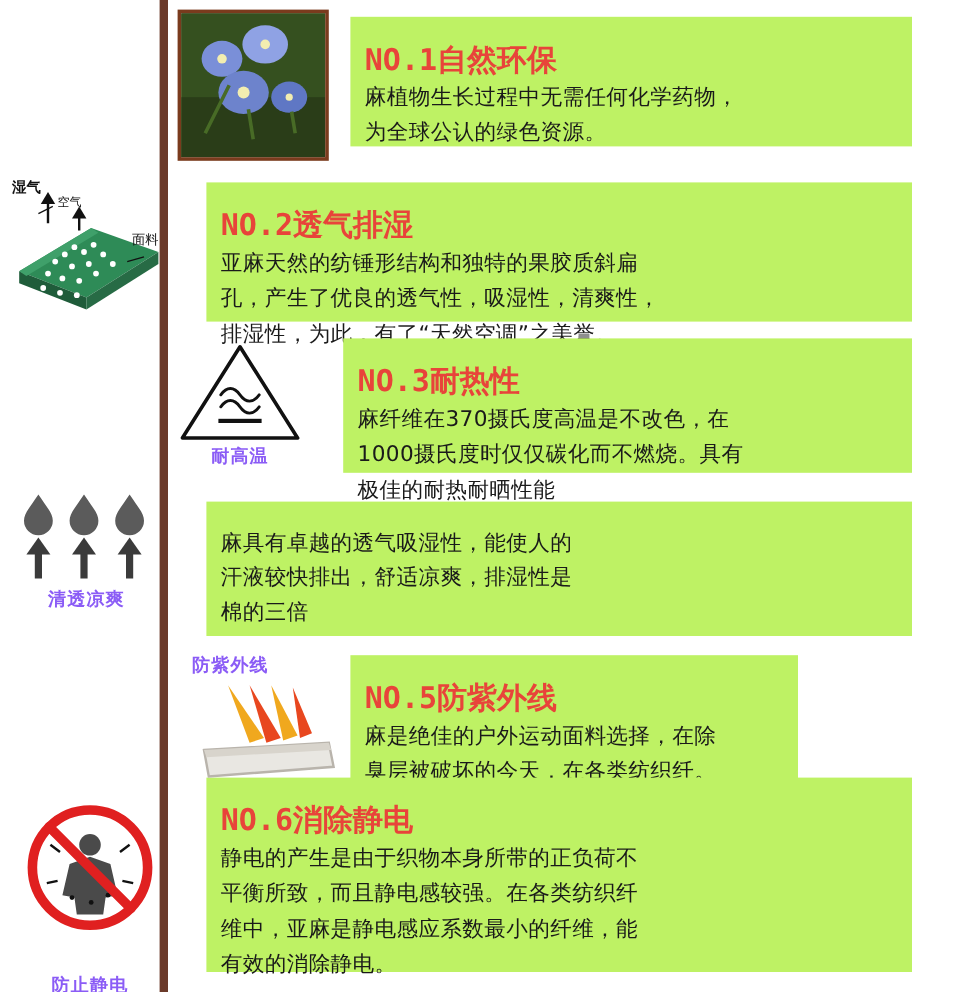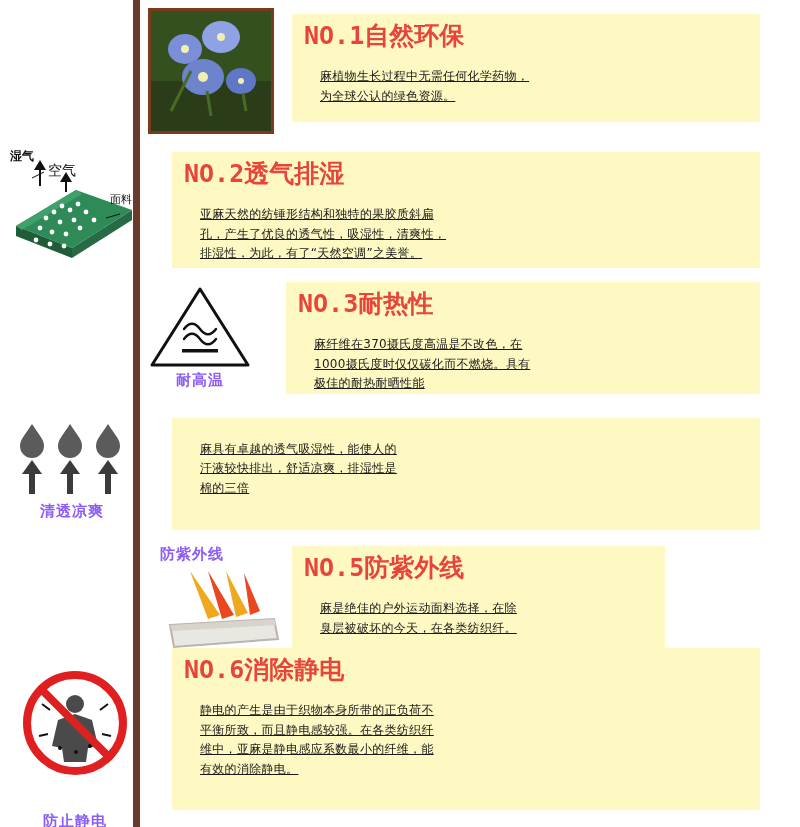--- a/index.html
+++ b/index.html
@@ -28,42 +28,41 @@
     height: 827px;
     background: #6b3a2a;
     z-index: 1;
   }
   .icon-box {
     position: absolute;
     z-index: 3;
   }
   .text-box {
     position: absolute;
-    background: #fef9c3;
+    background: #bef264;
     z-index: 2;
     box-sizing: border-box;
-    padding: 6px 10px 8px 12px;
+    padding: 20px 10px 8px 12px;
   }
   .heading {
     color: #e8443a;
     font-family: "DejaVu Sans Mono", "Liberation Mono", monospace;
     font-size: 25px;
     font-weight: bold;
     letter-spacing: 0px;
     line-height: 1.25;
     margin: 0 0 2px 0;
     white-space: nowrap;
   }
   .body-text {
     color: #1a1a1a;
-    font-size: 12px;
+    font-size: 18px;
     line-height: 1.62;
-    margin: 16px;
+    margin: 0;
     letter-spacing: 0.3px;
-    text-decoration: underline;
   }
   .caption {
     text-align: center;
     font-size: 15px;
     font-weight: bold;
     color: #8b5cf6;
     letter-spacing: 1px;
   }
   .small-label {
     font-size: 12px;
@@ -99,21 +98,21 @@
   #diagram3 {
     left: 148px;
     top: 285px;
     width: 104px;
     height: 108px;
   }
 
   
   #diagram4 {
     left: 12px;
-    top: 420px;
+    top: 408px;
     width: 120px;
     height: 100px;
   }
 
   
   #diagram5 {
     left: 160px;
     top: 545px;
     width: 120px;
     height: 110px;
@@ -188,21 +187,21 @@
         <circle cx="84" cy="72" r="2.4"></circle>
           <circle cx="26" cy="92" r="2.4"></circle>
         <circle cx="40" cy="96" r="2.4"></circle>
           <circle cx="54" cy="98" r="2.4"></circle>
       </g>
 
       <path d="M22 30 L34 24" stroke="#111" stroke-width="1" fill="none"></path>
       <path d="M96 70 L110 66" stroke="#111" stroke-width="1" fill="none"></path>
     </svg>
     <div class="small-label" style="position:absolute; left:0px; top:0px; font-weight:bold;">湿气</div>
-    <div class="small-label" style="position:absolute; left:38px; top:14px; font-size:14px;">空气</div>
+    <div class="small-label" style="position:absolute; left:38px; top:14px; font-size:10px;">空气</div>
     <div class="small-label" style="position:absolute; left:100px; top:44px; font-size:11px;">面料</div>
   </div>
   <div class="text-box" id="text2" style="left:172px; top:152px; width:588px; height:116px;">
     <p class="heading">NO.2透气排湿</p>
     <p class="body-text" style="white-space:pre-line;">亚麻天然的纺锤形结构和独特的果胶质斜扁
 孔，产生了优良的透气性，吸湿性，清爽性，
 排湿性，为此，有了“天然空调”之美誉。</p>
   </div>
 
   <div class="icon-box" id="diagram3">

